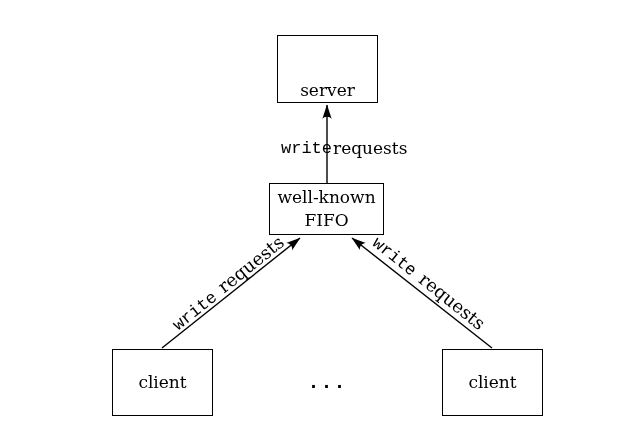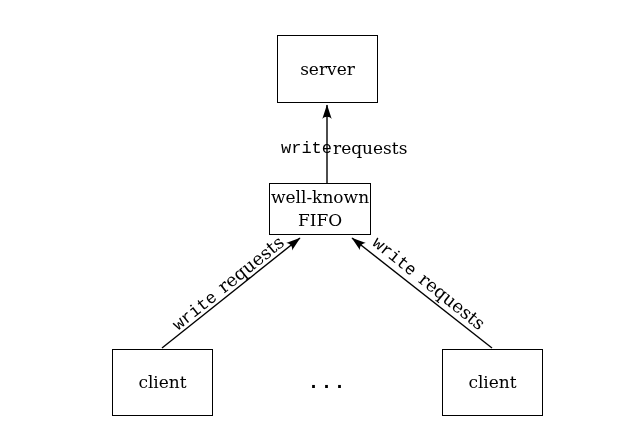--- a/index.html
+++ b/index.html
@@ -23,22 +23,22 @@
     background: #ffffff;
     border: 1.6px solid #000000;
     display: flex;
     flex-direction: column;
     align-items: center;
     justify-content: center;
     text-align: center;
     font-size: 17px;
     line-height: 1.35;
   }
-  .box-server { left: 277px; top: 35px;  width: 101px; height: 68px; }
-  .box-fifo   { left: 269px; top: 183px; width: 102px; height: 52px; }
+  .box-server { left: 277px; top: 35px;  width: 101px; height: 68px; justify-content: flex-end; }
+  .box-fifo   { left: 269px; top: 183px; width: 115px; height: 52px; }
   .box-client-left  { left: 112px; top: 349px; width: 101px; height: 67px; }
   .box-client-right { left: 442px; top: 349px; width: 101px; height: 67px; }
 
   .mono { font-family: "Liberation Mono", monospace; }
 
   .read-verb {
     position: absolute;
     left: 281px; top: 139px;
     font-size: 17px;
     white-space: nowrap;

